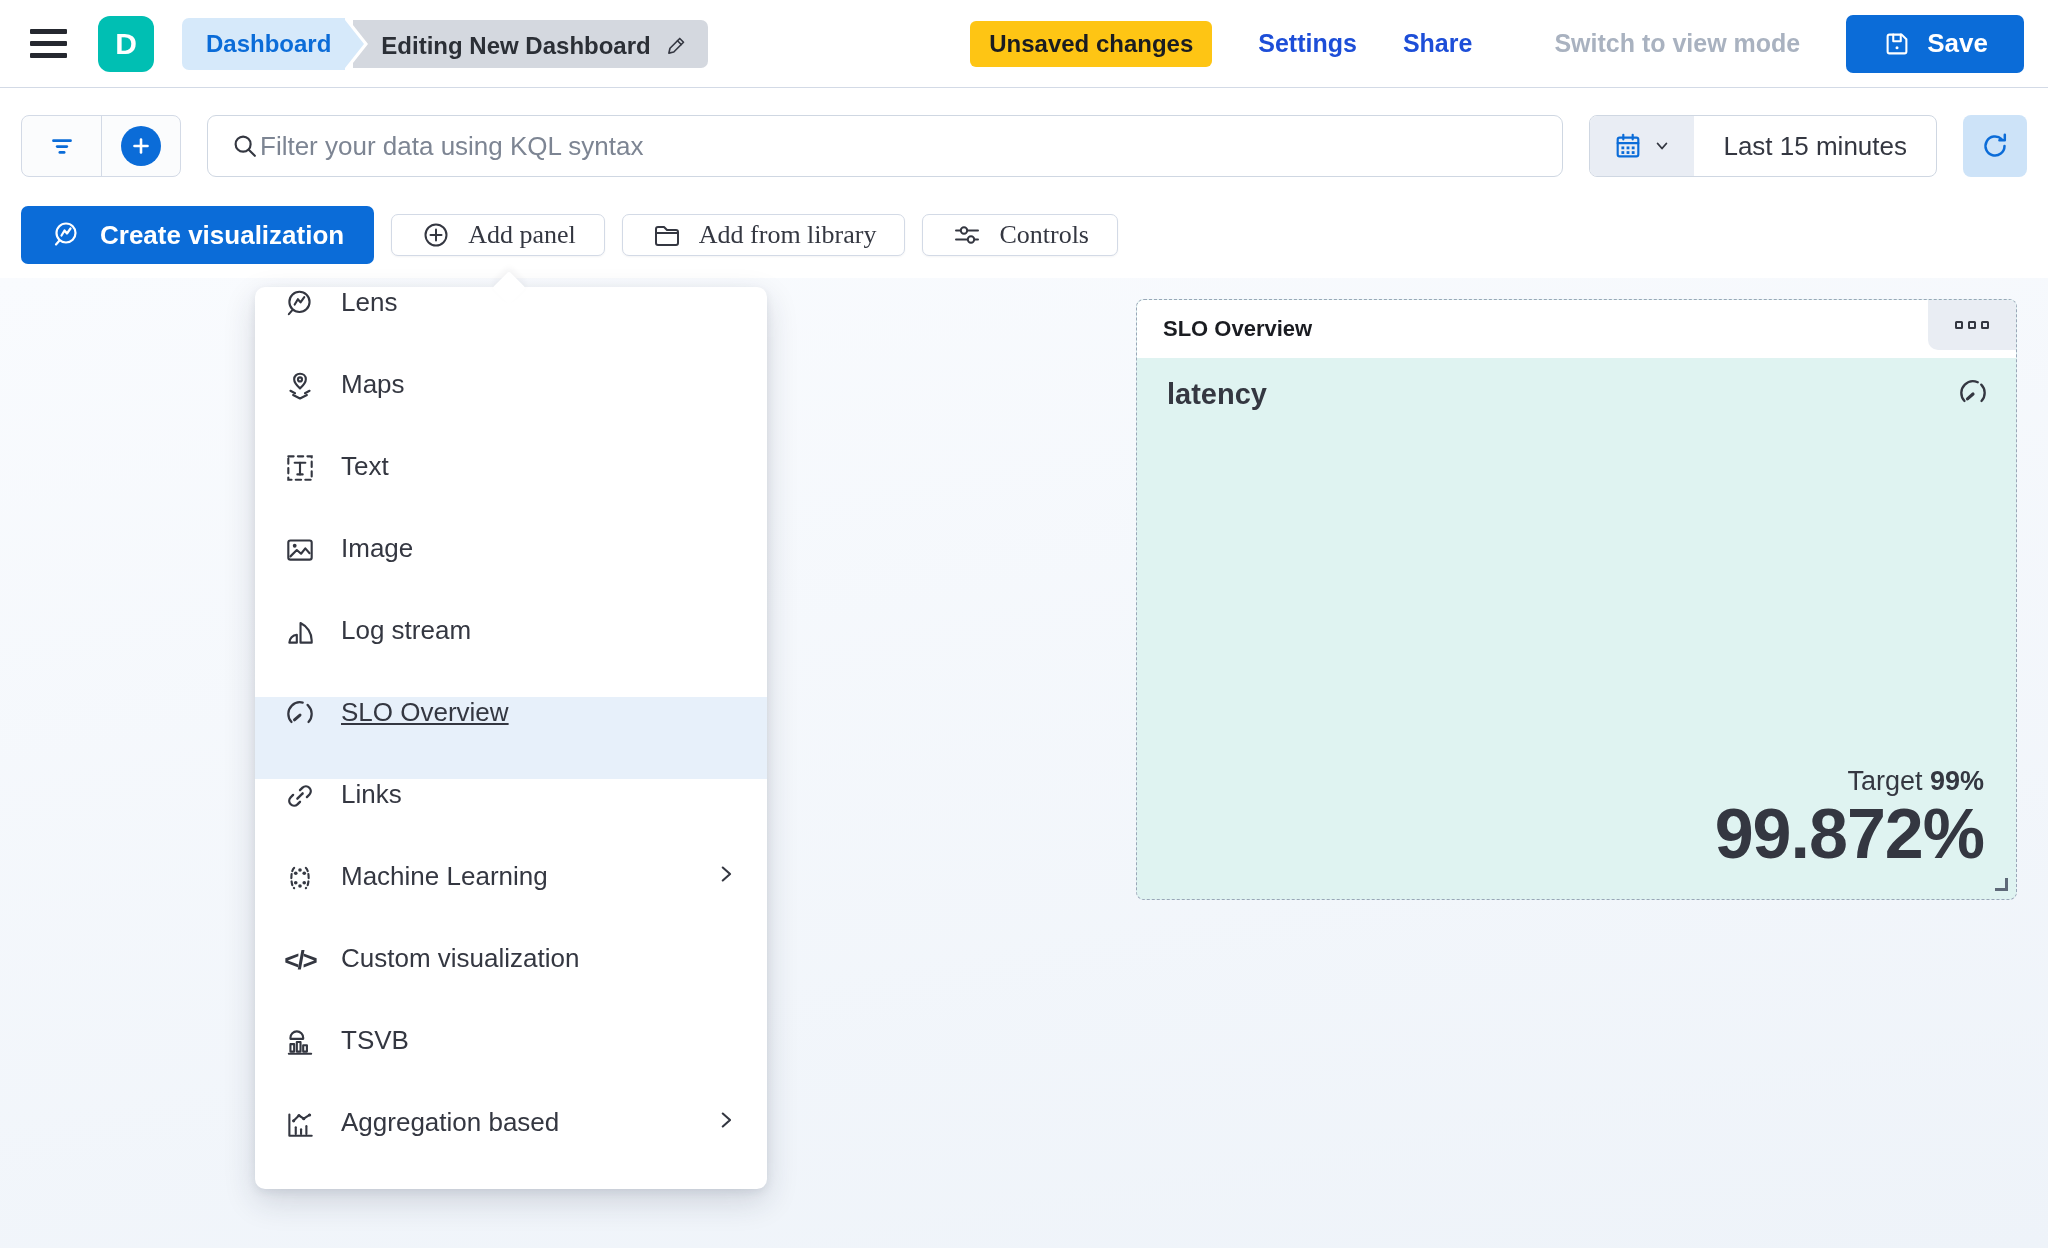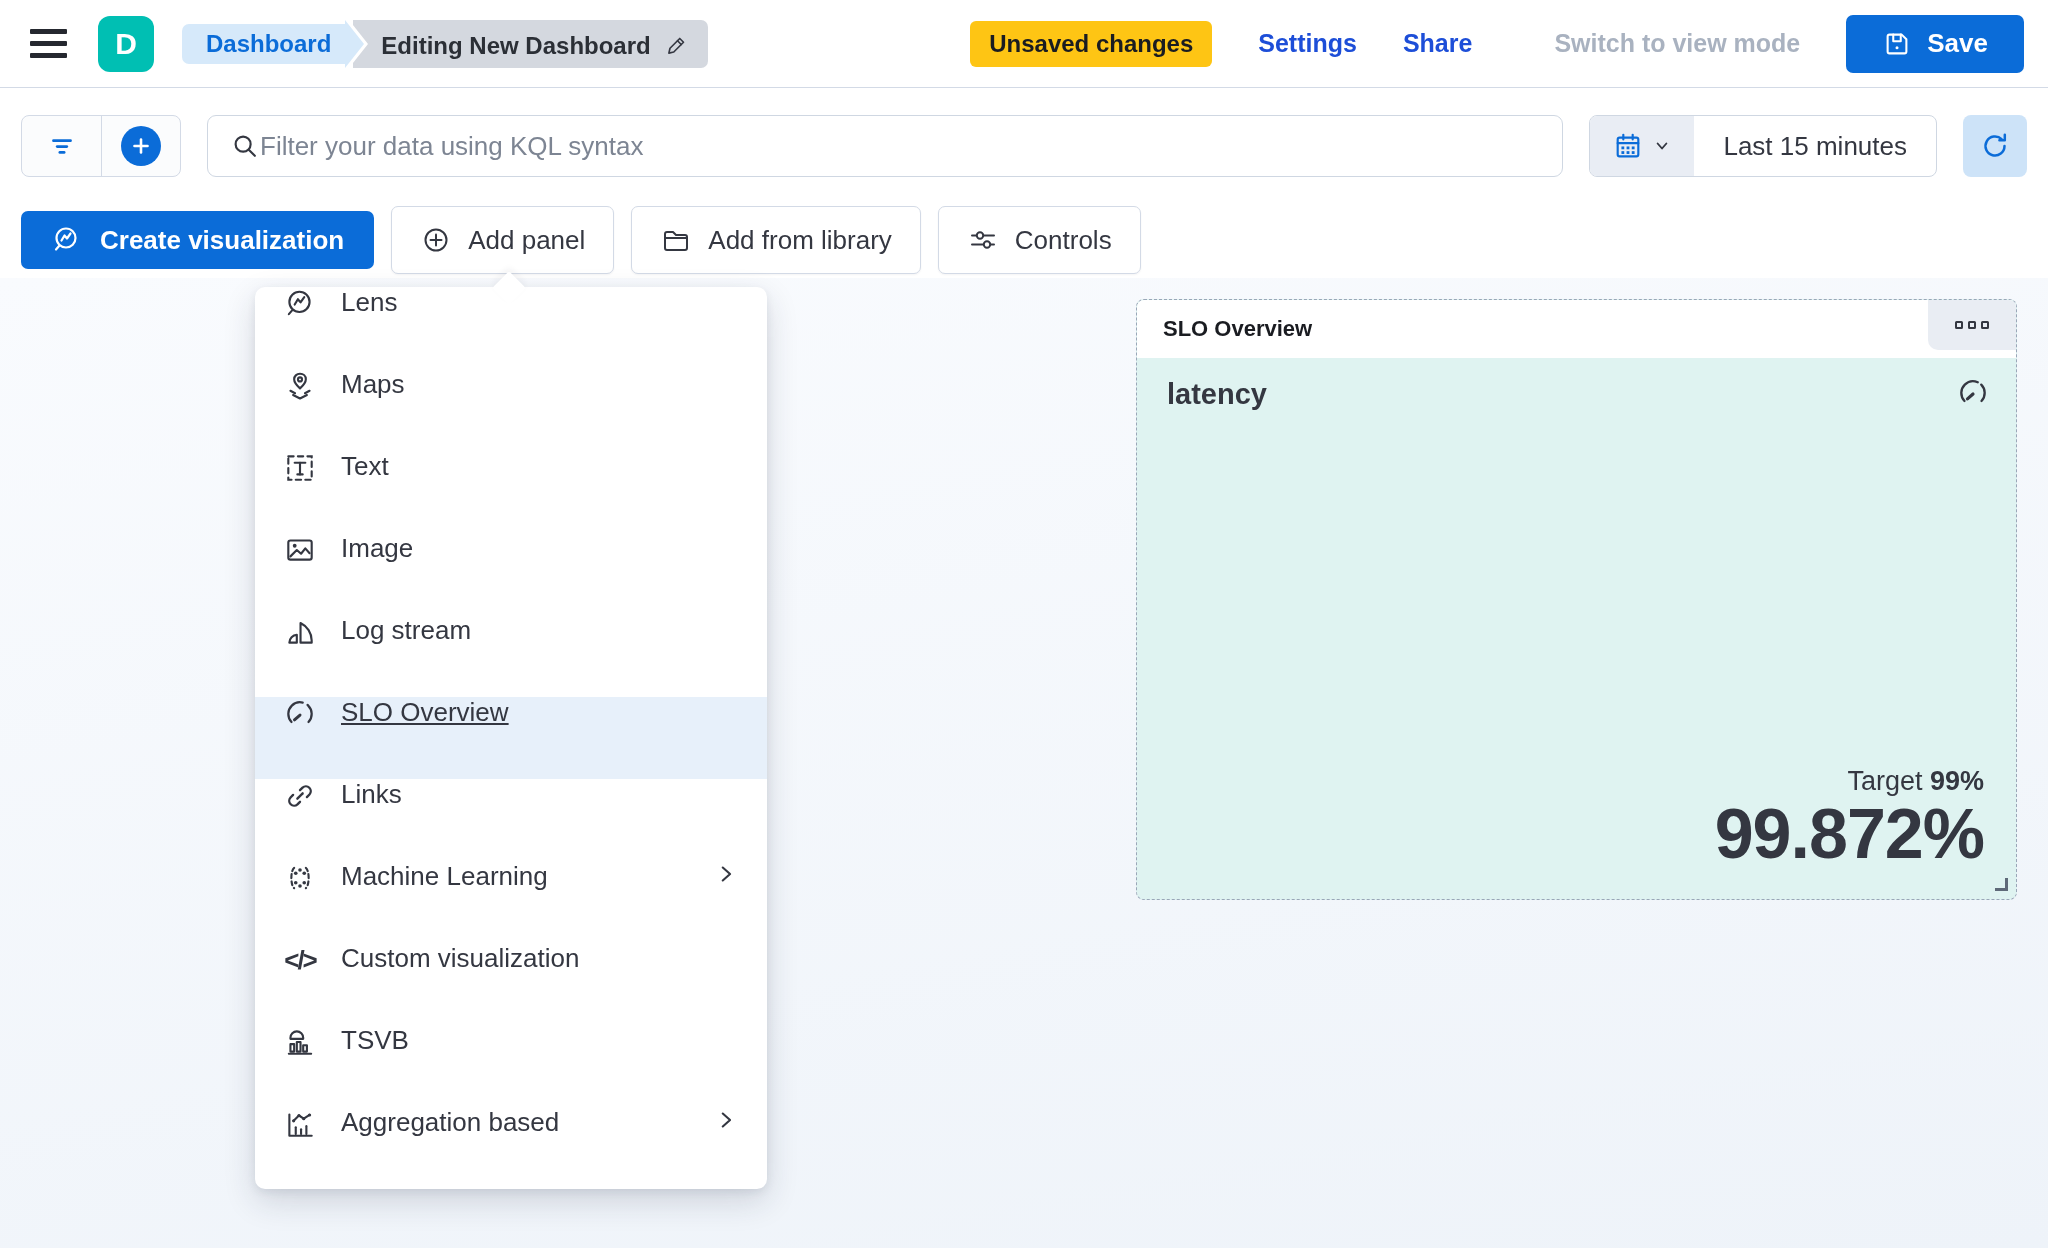--- a/index.html
+++ b/index.html
@@ -6,21 +6,21 @@
   html,body { width:2048px; height:1248px; overflow:hidden; }
   body { font-family:"Liberation Sans", sans-serif; color:#343741; background:#fff; position:relative; }
   svg { display:block; }
 
   
   .topbar { height:88px; display:flex; align-items:center; background:#fff; border-bottom:1px solid #d3dae6; position:relative; z-index:30; padding-right:24px; }
   .hamburger { margin:0 20px 0 30px; width:48px; height:48px; display:flex; flex-direction:column; justify-content:center; gap:7px; cursor:pointer; }
   .hamburger i { display:block; width:37px; height:5px; background:#25282f; border-radius:1px; }
   .logo { width:56px; height:56px; border-radius:12px; background:#00bfb3; color:#fff; font-weight:700; font-size:30px; display:flex; align-items:center; justify-content:center; margin-right:28px; cursor:pointer; }
   .crumbs { display:flex; align-items:center; }
-  .chip-blue { background:#d6e9fa; color:#0b6cd8; font-weight:700; font-size:24px; height:40px; display:flex; align-items:center; padding:0 14px 0 24px; border-radius:7px 0 0 7px; position:relative; z-index:2; cursor:pointer; }
+  .chip-blue { background:#d6e9fa; color:#0b6cd8; font-weight:700; font-size:24px; height:52px; display:flex; align-items:center; padding:0 14px 0 24px; border-radius:7px 0 0 7px; position:relative; z-index:2; cursor:pointer; }
   .arrow-wrap { position:relative; width:8px; height:48px; z-index:2; }
   .arrow-wrap .aw { position:absolute; left:4px; top:50%; transform:translateY(-50%); width:0; height:0; border-top:24px solid transparent; border-bottom:24px solid transparent; border-left:19px solid #fff; }
   .arrow-wrap .ab { position:absolute; left:0; top:50%; transform:translateY(-50%); width:0; height:0; border-top:24px solid transparent; border-bottom:24px solid transparent; border-left:19px solid #d6e9fa; }
   .chip-gray { background:#d4d8df; color:#2b2f36; font-weight:700; font-size:24px; height:48px; display:flex; align-items:center; gap:13px; padding:4px 20px 0 28px; border-radius:0 7px 7px 0; cursor:pointer; }
   .topbar-right { margin-left:auto; display:flex; align-items:center; gap:46px; }
   .badge-unsaved { background:#fec514; color:#1a1c21; font-weight:700; font-size:24px; padding:9px 19px; border-radius:6px; white-space:nowrap; }
   .tb-link { color:#1d4ed8; font-weight:700; font-size:25px; cursor:pointer; white-space:nowrap; }
   .tb-link-disabled { color:#a9b2c0; font-weight:700; font-size:25px; white-space:nowrap;margin-left:36px; }
   .save-btn { background:#0b6cd8; color:#fff; border:none; font-family:inherit; font-weight:700; font-size:26px; height:58px; padding:0 36px; border-radius:7px; display:flex; align-items:center; gap:15px; cursor:pointer; }
 
@@ -34,21 +34,21 @@
   .search input { border:none; outline:none; font-family:inherit; font-size:26px; color:#343741; flex:1; background:transparent; }
   .search input::placeholder { color:#7d8593; }
   .datepicker { display:flex; height:62px; border:1px solid #cfd7e2; border-radius:8px; overflow:hidden; background:#fff; flex:none; }
   .dp-left { width:104px; background:#e9edf4; display:flex; align-items:center; justify-content:center; gap:9px; cursor:pointer; }
   .dp-right { padding:0 29px; display:flex; align-items:center; font-size:26px; color:#343741; cursor:pointer; white-space:nowrap; }
   .refresh-btn { width:64px; height:62px; background:#cde3f8; border:none; border-radius:8px; display:flex; align-items:center; justify-content:center; cursor:pointer; flex:none; }
 
   
   .toolbar { display:flex; align-items:center; gap:17px; padding:29px 21px 14px; background:#fff; }
   .btn-primary { background:#0b6cd8; color:#fff; border:none; font-family:inherit; font-weight:700; font-size:26px; height:58px; padding:0 30px; border-radius:7px; display:flex; align-items:center; gap:17px; cursor:pointer; }
-  .btn { background:#fff; border:1px solid #d3dae6; box-shadow:0 1px 2px rgba(30,40,60,.05); color:#343741; font-family:Liberation Sans, sans-serif; font-weight:500; font-size:26px; height:68px; padding:0 28px; border-radius:7px; display:flex; align-items:center; gap:16px; cursor:pointer; }
+  .btn { background:#fff; border:1px solid #d3dae6; box-shadow:0 1px 2px rgba(30,40,60,.05); color:#343741; font-family:Liberation Serif, serif; font-weight:500; font-size:26px; height:42px; padding:0 28px; border-radius:7px; display:flex; align-items:center; gap:16px; cursor:pointer; }
 
   
   .canvas { position:absolute; top:278px; left:0; right:0; bottom:0; background:linear-gradient(170deg,#f9fbfe 0%,#eef3f9 100%); }
 
   
   .menu { position:absolute; left:255px; top:287px; width:512px; height:902px; background:#fff; border-radius:10px; box-shadow:0 12px 32px rgba(30,40,60,.16), 0 3px 8px rgba(30,40,60,.08); z-index:20; }
   .menu-notch { position:absolute; top:-11px; left:242px; width:24px; height:24px; background:#fff; transform:rotate(45deg); border-radius:3px; box-shadow:-3px -3px 6px rgba(30,40,60,.05); }
   .menu-list { position:relative; height:100%; border-radius:10px; overflow:hidden; }
   .menu-item { height:82px; display:flex; align-items:flex-start; padding:0 28px; gap:24px; font-size:26px; color:#343741; cursor:pointer; }
   .menu-item.highlighted { background:#e7f0fa; }

